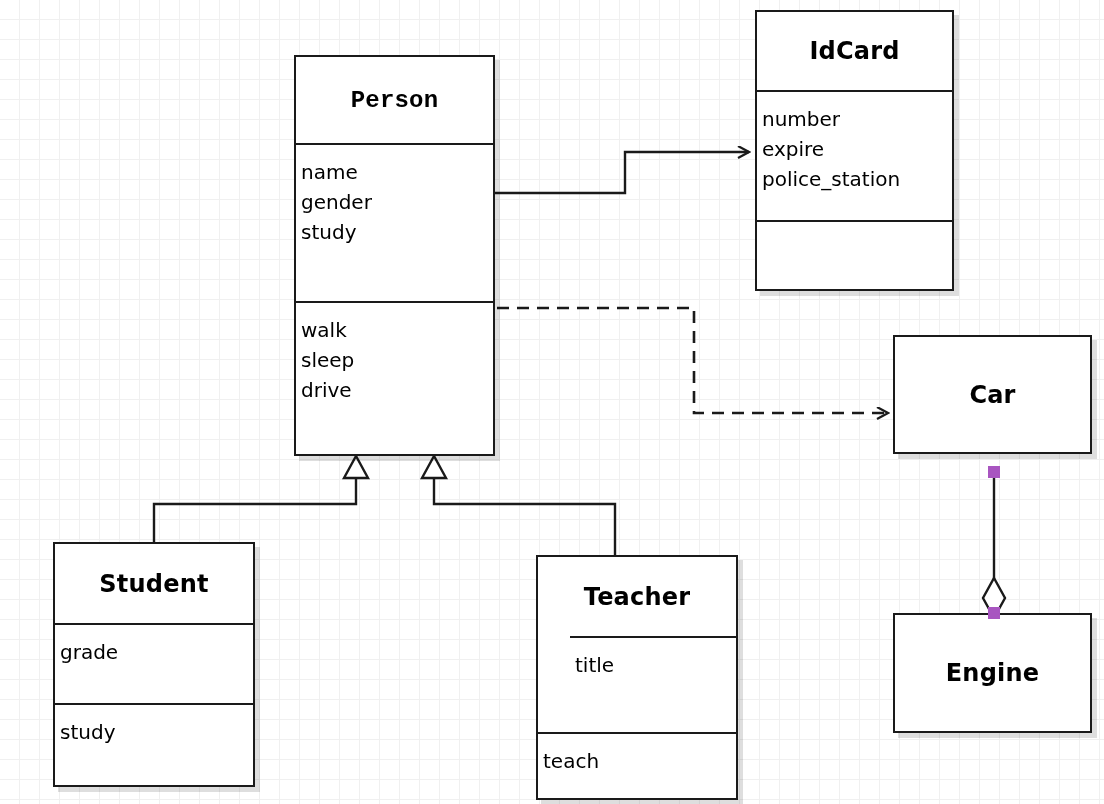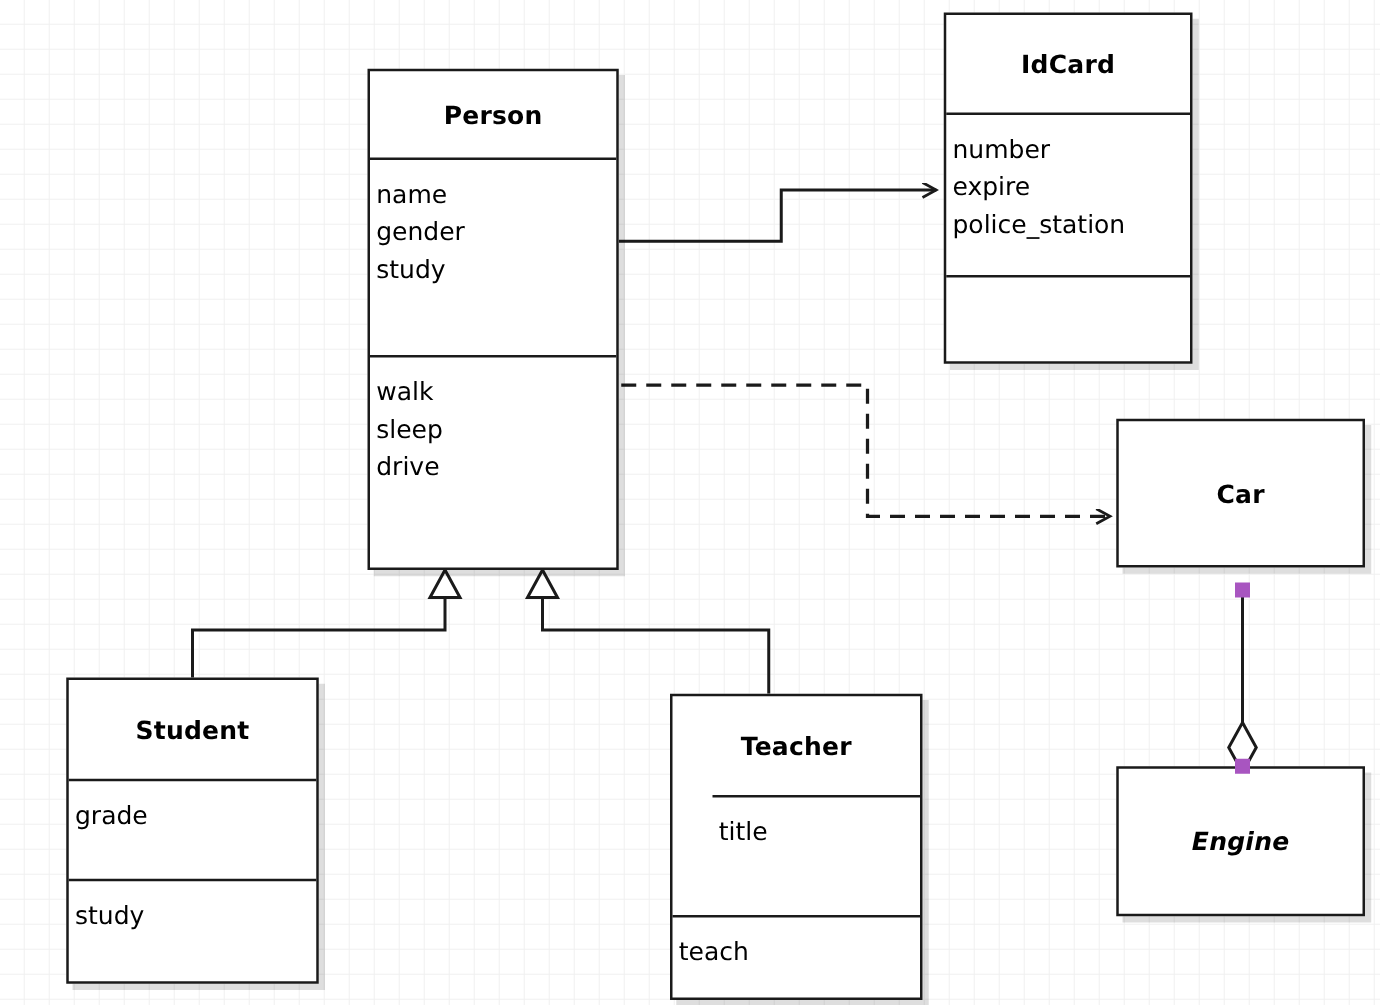--- a/index.html
+++ b/index.html
@@ -41,21 +41,21 @@
     position: relative;
   }
   .compartment + .compartment {
     border-top: 2px solid #1a1a1a;
   }
   .cls-title {
     display: flex;
     align-items: center;
     justify-content: center;
     font-weight: bold;
-    font-size: 20px;
+    font-size: 24px;
     color: #000000;
     letter-spacing: 0.2px;
   }
   .cls-list {
     padding: 12px 5px 6px 5px;
     font-size: 20px;
     line-height: 30px;
     color: #000000;
   }
   .cls-list .row {
@@ -104,21 +104,21 @@
     </g>
 
     
     <g>
       <path d="M 994,472 L 994,582" fill="none" stroke="#1a1a1a" stroke-width="2.4"></path>
       <polygon points="994,578 1005,598 994,618 983,598" fill="#ffffff" stroke="#1a1a1a" stroke-width="2.4"></polygon>
     </g>
   </svg>
 
   <div class="uml-class" style="left:294px; top:55px; width:201px; height:401px;">
-    <div class="compartment cls-title" style="height:69px;">Person</div>
+    <div class="compartment cls-title" style="height:86px;font-family:Liberation Mono, monospace;">Person</div>
     <div class="compartment cls-list" style="height:158px;">
       <div class="row">name</div>
       <div class="row">gender</div>
       <div class="row">study</div>
     </div>
     <div class="compartment cls-list" style="height:162px;">
       <div class="row">walk</div>
       <div class="row">sleep</div>
       <div class="row">drive</div>
     </div>
@@ -151,20 +151,20 @@
     </div>
     <div class="compartment cls-list" style="height:104px;">
       <div class="row">teach</div>
     </div>
   </div>
 
   <div class="uml-class" style="left:893px; top:335px; width:199px; height:119px;">
     <div class="compartment cls-title" style="height:115px;">Car</div>
   </div>
 
-  <div class="uml-class" style="left:893px; top:613px; width:199px; height:120px;font-style:italic;">
+  <div class="uml-class" style="left:893px; top:613px; width:199px; height:120px;">
     <div class="compartment cls-title" style="height:116px;">Engine</div>
   </div>
 
   <div class="endpoint-handle" style="left:988px; top:466px;"></div>
   <div class="endpoint-handle" style="left:988px; top:607px;"></div>
 
 </div>
 
 </body></html>

